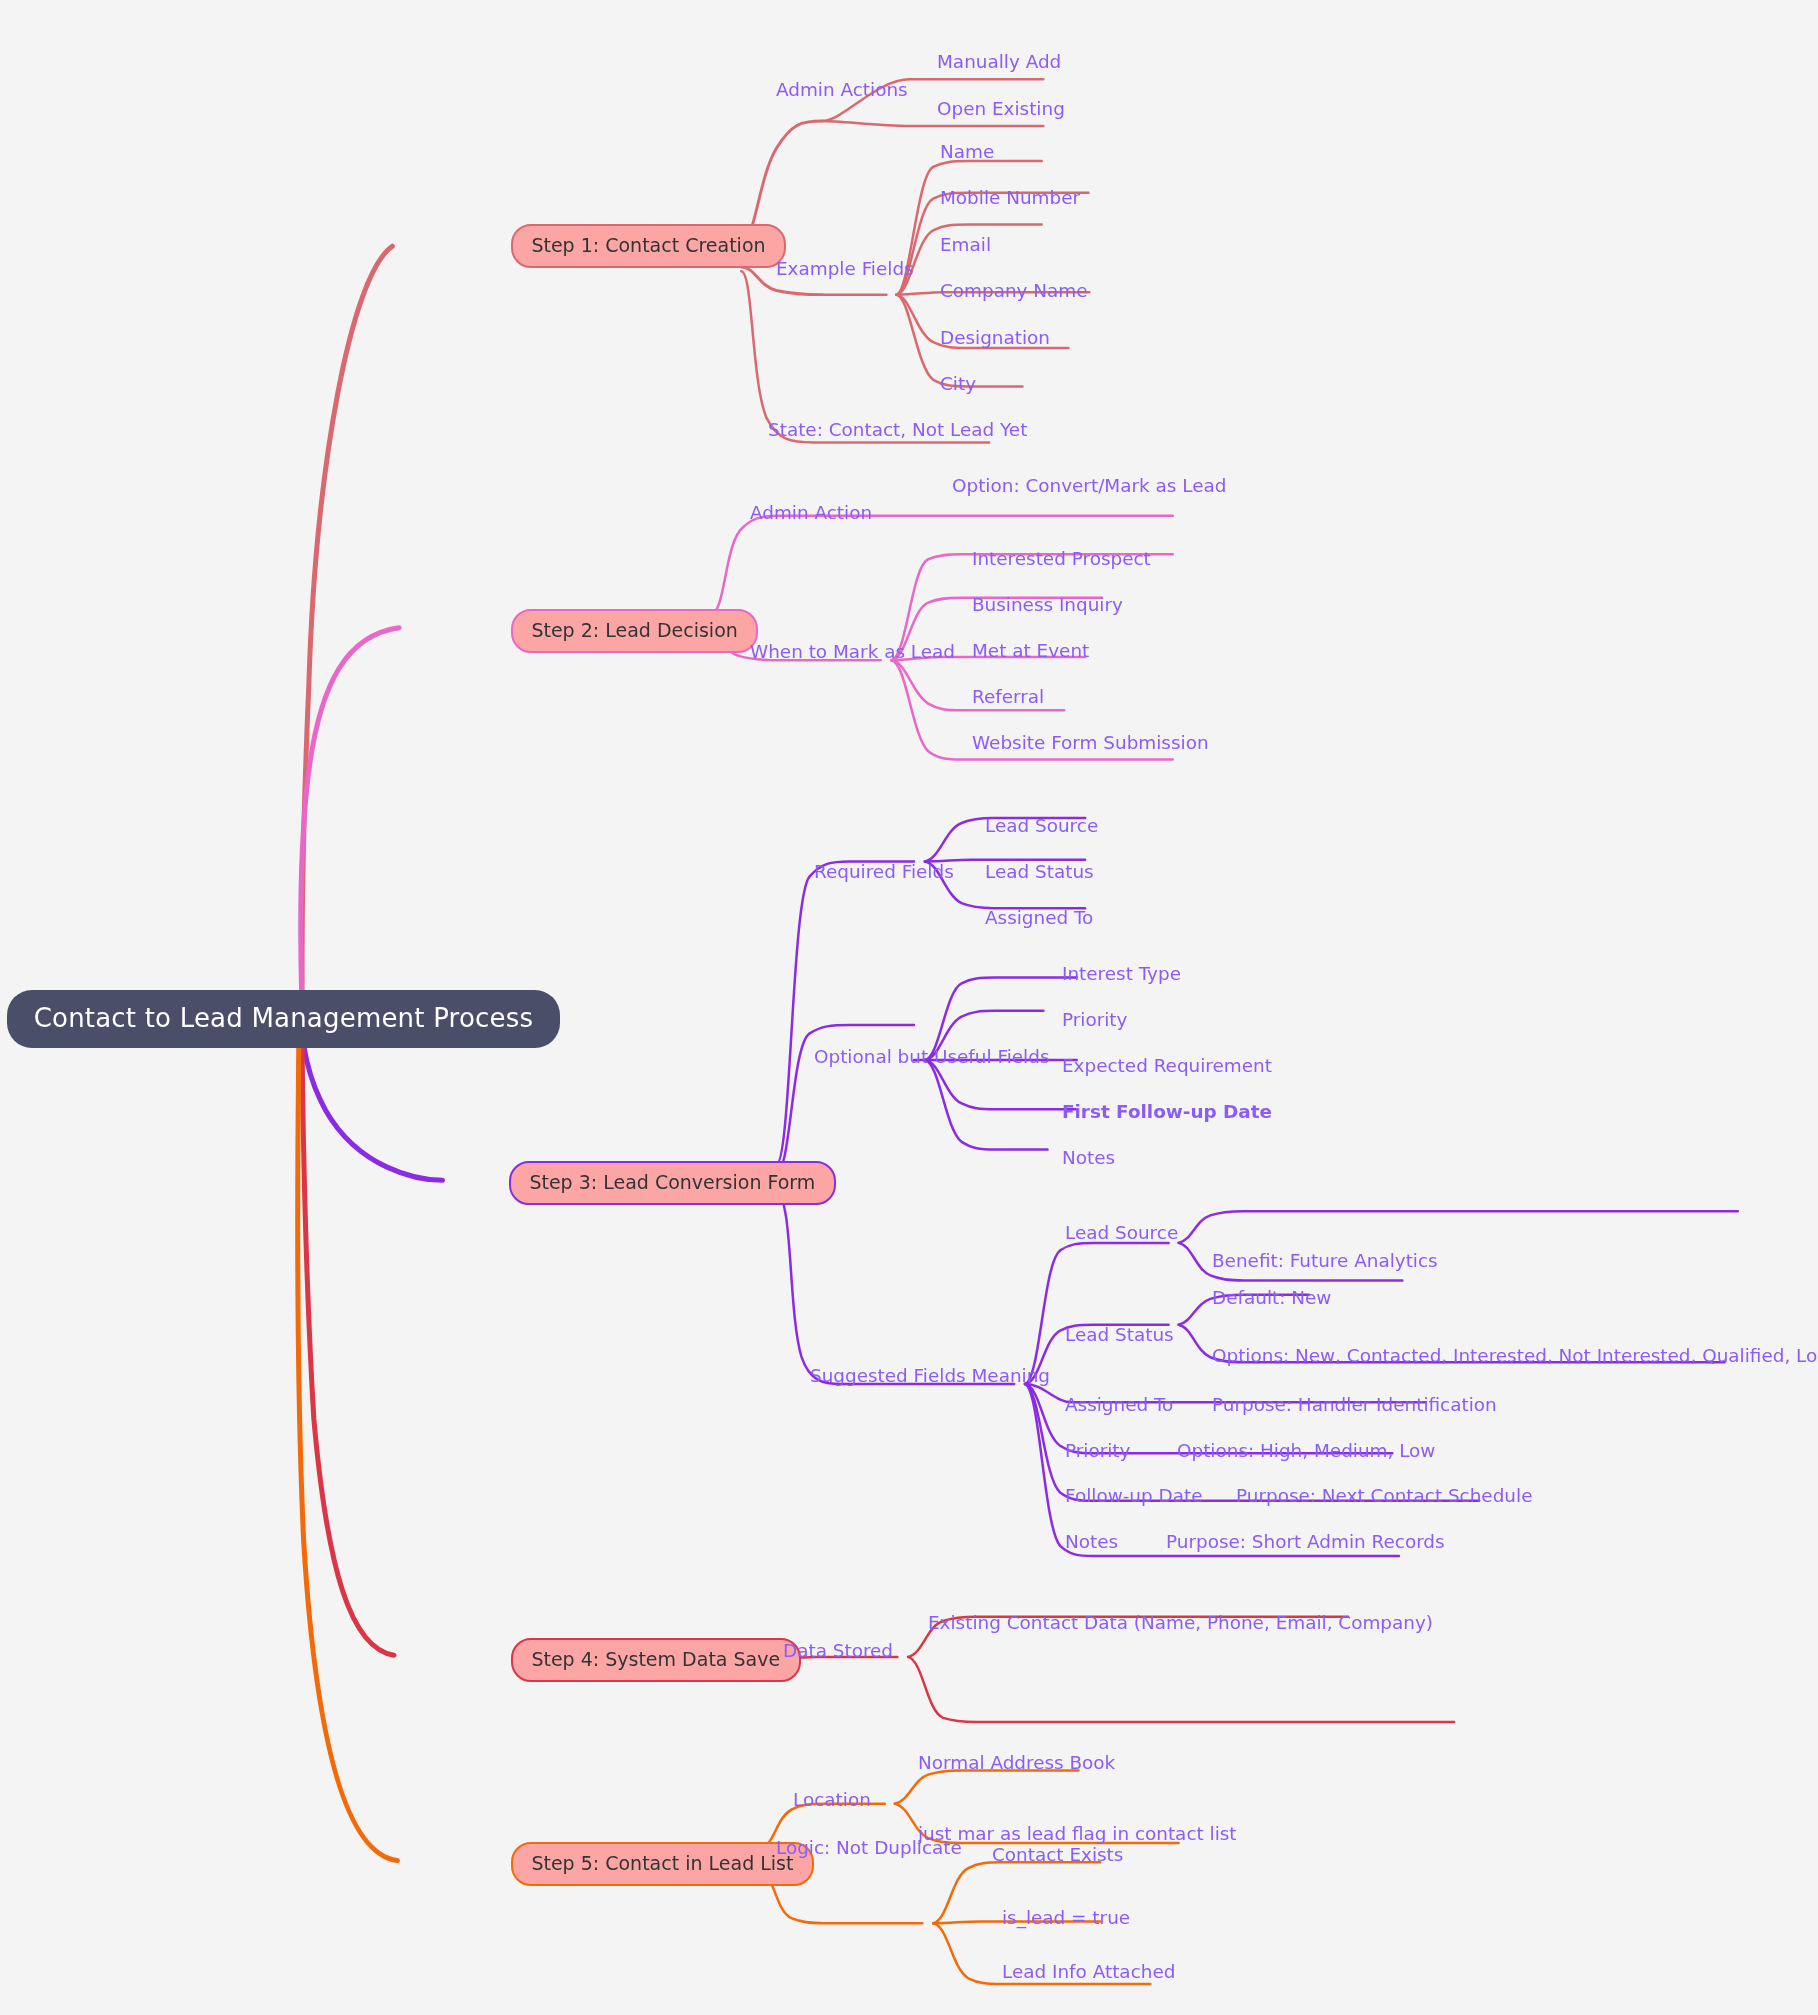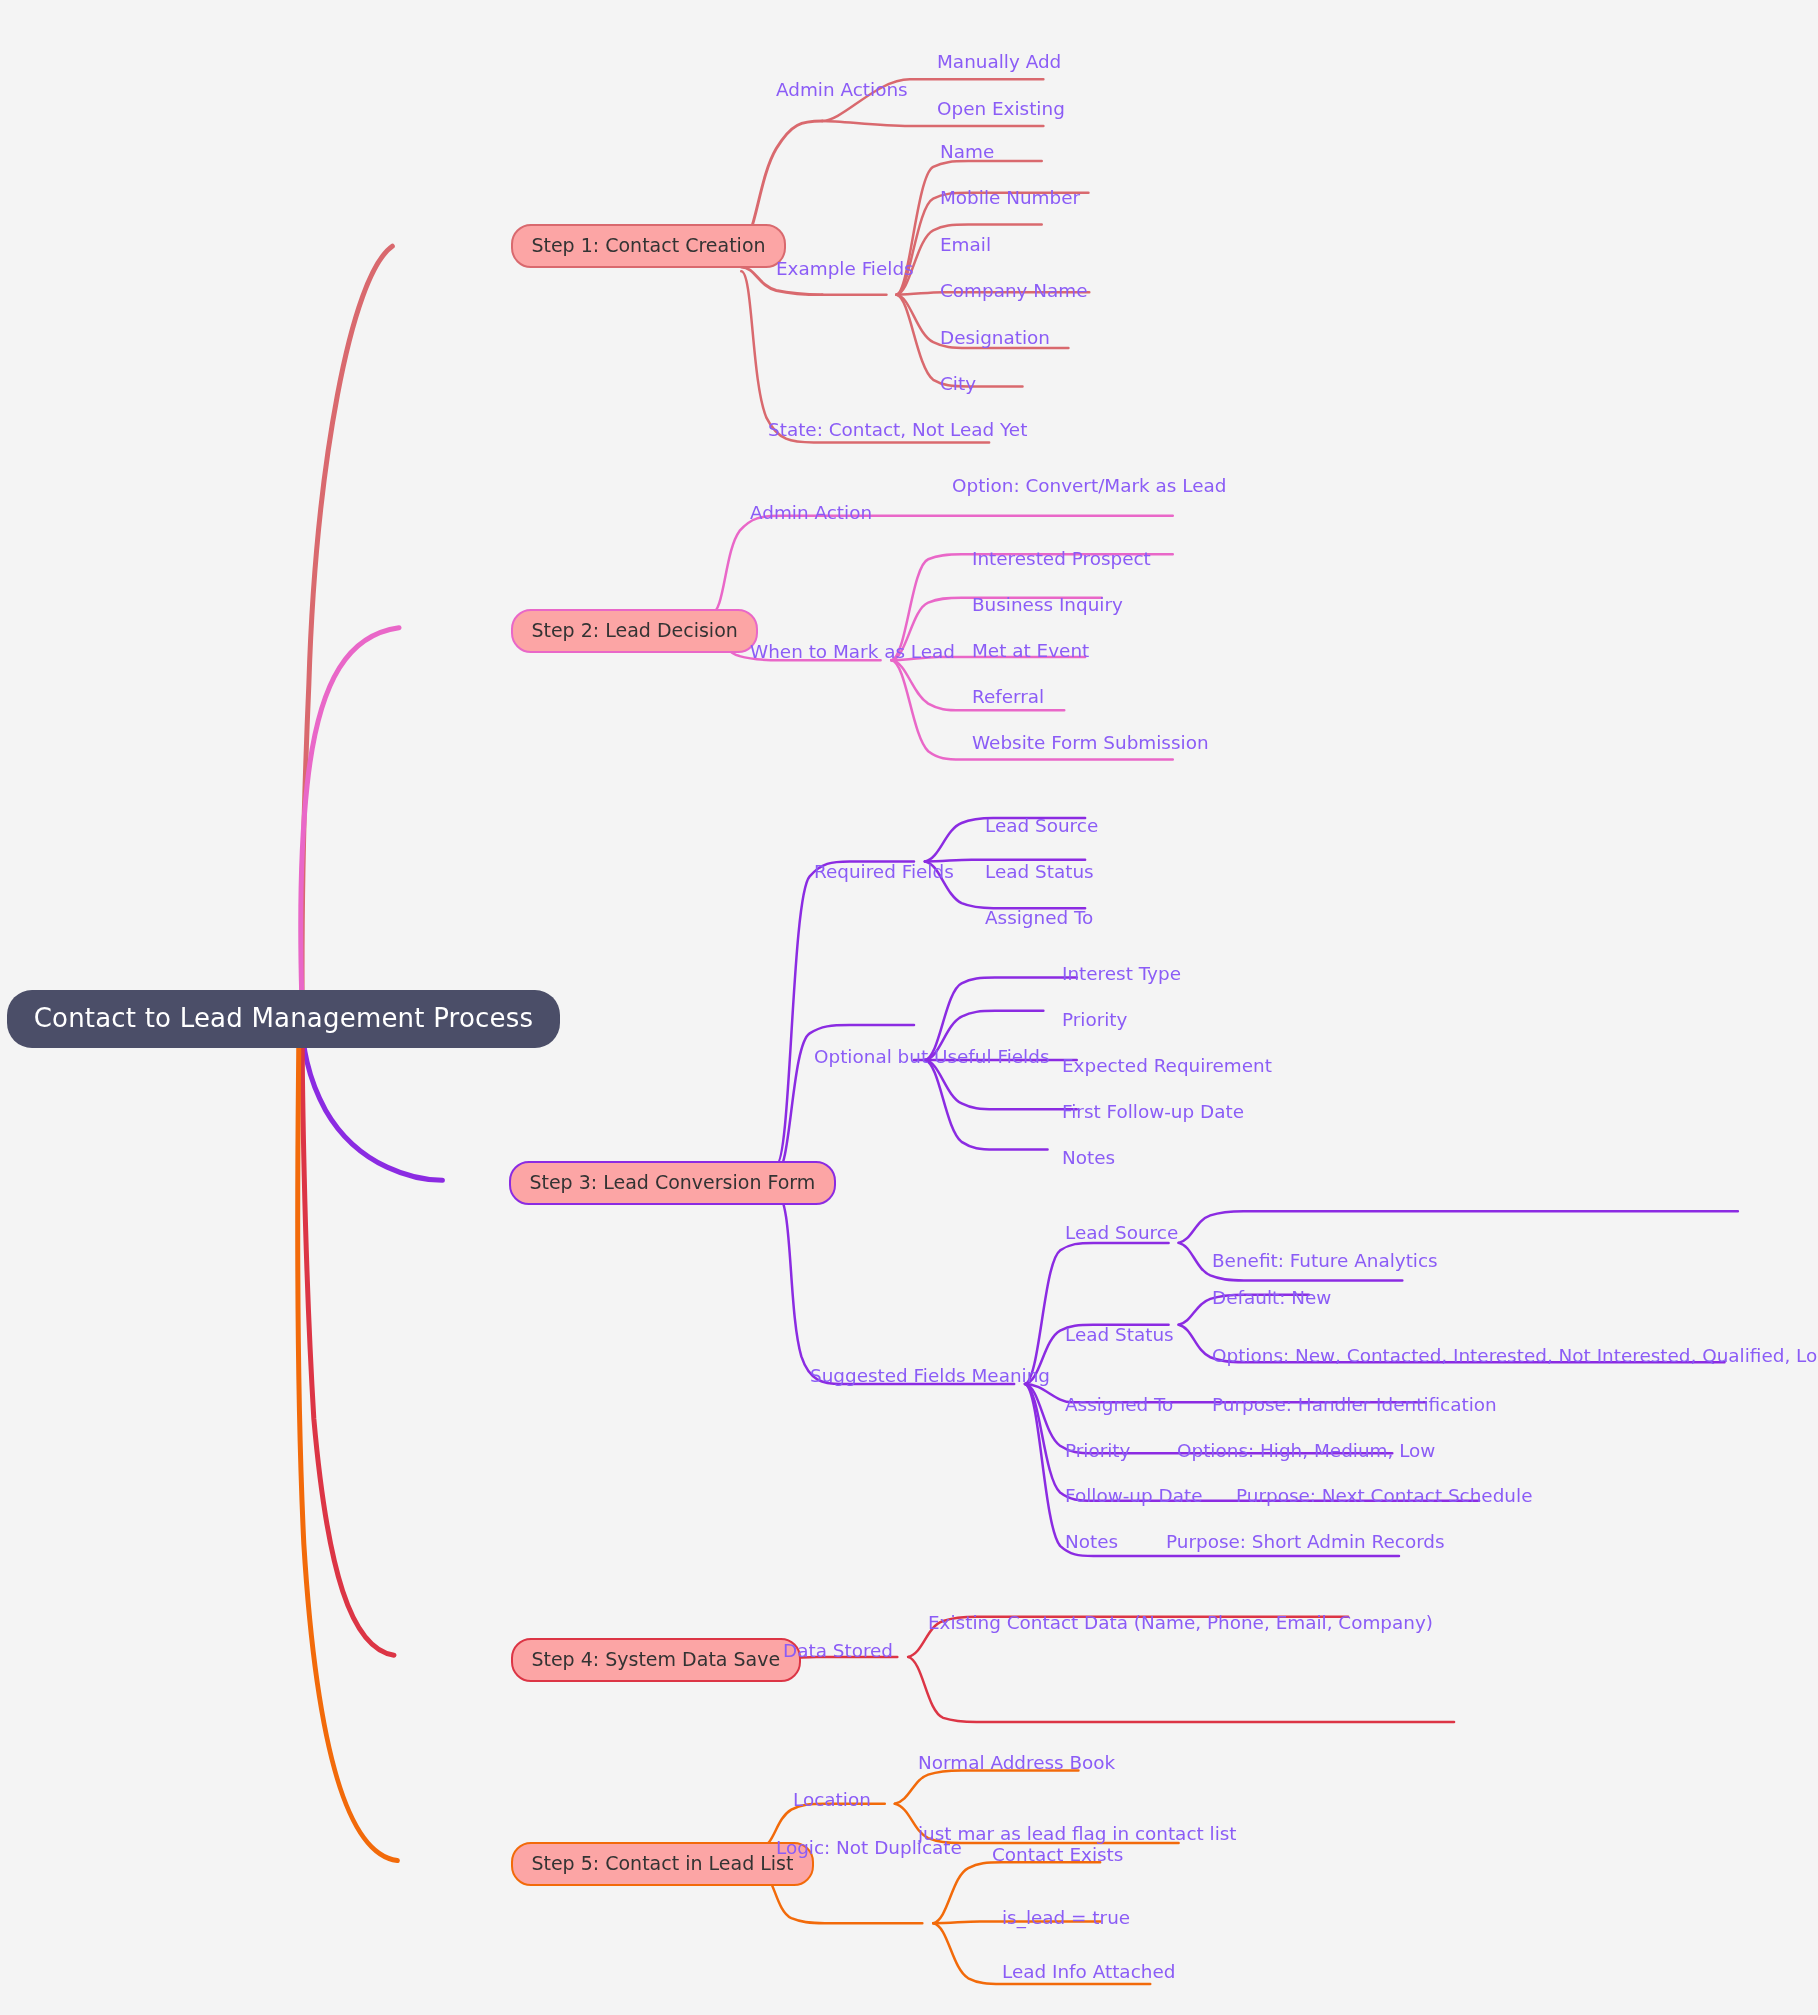--- a/index.html
+++ b/index.html
@@ -192,21 +192,21 @@
 
   <div class="node plain" style="left:814px; top:860px;">Required Fields</div>
   <div class="node plain" style="left:985px; top:814px;">Lead Source</div>
   <div class="node plain" style="left:985px; top:860px;">Lead Status</div>
   <div class="node plain" style="left:985px; top:906px;">Assigned To</div>
 
   <div class="node plain" style="left:814px; top:1045px;">Optional but Useful Fields</div>
   <div class="node plain" style="left:1062px; top:962px;">Interest Type</div>
   <div class="node plain" style="left:1062px; top:1008px;">Priority</div>
   <div class="node plain" style="left:1062px; top:1054px;">Expected Requirement</div>
-  <div class="node plain" style="left:1062px; top:1100px;">First Follow-up Date</div>
+  <div class="node plain" style="left:1062px; top:1100px;font-weight:bold;">First Follow-up Date</div>
   <div class="node plain" style="left:1062px; top:1146px;">Notes</div>
 
   <div class="node plain" style="left:810px; top:1364px;">Suggested Fields Meaning</div>
 
   <div class="node plain" style="left:1065px; top:1221px;">Lead Source</div>
   <div class="node plain" style="left:1212px; top:1249px;">Benefit: Future Analytics</div>
 
   <div class="node plain" style="left:1065px; top:1323px;">Lead Status</div>
   <div class="node plain" style="left:1212px; top:1286px;">Default: New</div>
   <div class="node plain" style="left:1212px; top:1344px;">Options: New, Contacted, Interested, Not Interested, Qualified, Lost</div>

